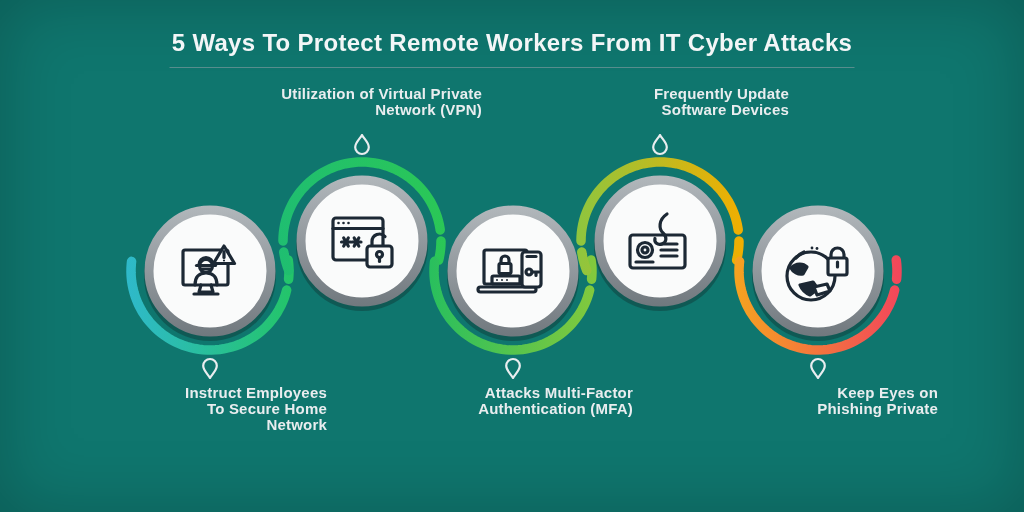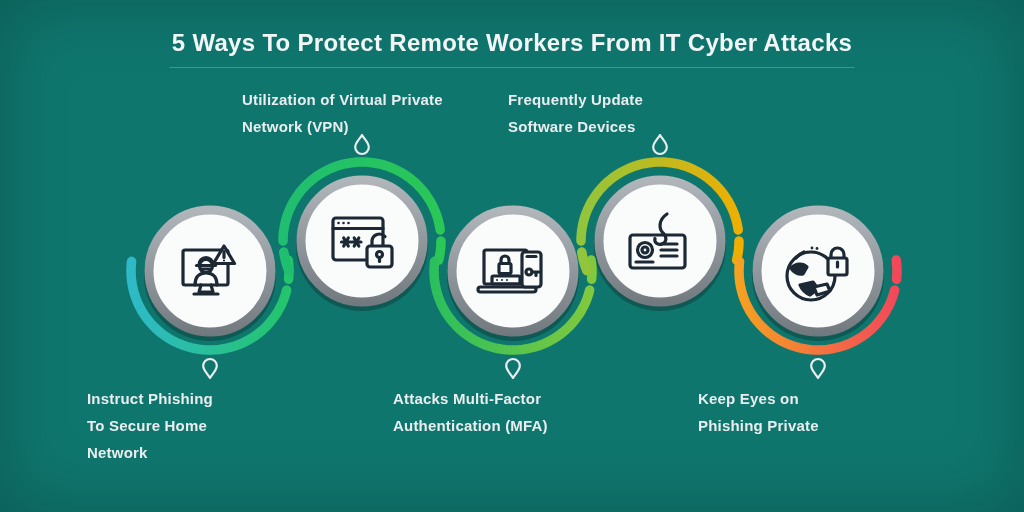--- a/index.html
+++ b/index.html
@@ -28,24 +28,24 @@
     transform: translateX(-50%);
     width: 685px;
     height: 1px;
     opacity: 0.55;
   }
   .ring-svg { position: absolute; }
   .pin-svg  { position: absolute; }
   .step-label {
     position: absolute;
     width: 240px;
-    text-align: left;
+    text-align: right;
     font-size: 15px;
     font-weight: bold;
-    line-height: 27px;
+    line-height: 16px;
     white-space: pre-line;
     letter-spacing: 0.2px;
   }
 </style>
 </head>
 <body>
 
 <div class="canvas" id="canvas" style="background: #0f766e;">
   <div class="title" style="color: rgb(243, 246, 247);">5 Ways To Protect Remote Workers From IT Cyber Attacks</div>
   <div class="divider" style="background: rgb(147, 160, 167);"></div>
@@ -76,21 +76,21 @@
       <path d="M-13.5,-5.5 h19"></path>
       <path d="M-9,-2 h10"></path>
       <path d="M14,-25 L24.5,-7.5 L3.5,-7.5 Z" fill="#FAFBFB"></path>
       <path d="M14,-19.5 v6"></path>
       <circle cx="14" cy="-10.5" r="1.1" fill="#1C2834" stroke="none"></circle>
         </g>
       </svg>
     <svg class="pin-svg" width="26" height="22" viewBox="-13 -11 26 22" style="left: 197px; top: 357px;">
         <path d="M0,10 C-1.2,7.2 -6.8,2.6 -6.8,-2.2 A6.8,6.8 0 1 1 6.8,-2.2 C6.8,2.6 1.2,7.2 0,10 Z" fill="none" stroke="#E9EDEF" stroke-width="2.2" stroke-linejoin="round"></path>
       </svg>
-    <div class="step-label" style="color: rgb(233, 237, 239); left: 87px; top: 385px;">Instruct Phishing
+    <div class="step-label" style="color: rgb(233, 237, 239); left: 87px; top: 385px;">Instruct Employees
 To Secure Home
 Network</div>
   </div>
   <div>
     <svg class="ring-svg" width="240" height="240" viewBox="-120 -120 240 240" style="left: 242px; top: 121px;">
       <defs>
         <linearGradient id="arcGrad1" gradientUnits="userSpaceOnUse" x1="-85" y1="0" x2="85" y2="0">
           <stop offset="0" stop-color="#1FBE71"></stop>
           <stop offset="1" stop-color="#2BC756"></stop>
         </linearGradient>
@@ -183,21 +183,21 @@
       <path d="M7,-27 C-2,-21 -1,-12 3,-8 C7,-4 7,1 2,3 C-2.5,4.6 -6,1.5 -5,-2.5"></path>
       <circle cx="-15" cy="9" r="7.5"></circle>
       <circle cx="-15" cy="9" r="3"></circle>
       <path d="M1,3 h16 M1,9 h16 M1,15 h16"></path>
       <path d="M-24,21 h17"></path>
         </g>
       </svg>
     <svg class="pin-svg" width="26" height="22" viewBox="-13 -11 26 22" style="left: 647px; top: 134px;">
         <path d="M0,10 C-1.2,7.2 -6.8,2.6 -6.8,-2.2 A6.8,6.8 0 1 1 6.8,-2.2 C6.8,2.6 1.2,7.2 0,10 Z" fill="none" stroke="#E9EDEF" stroke-width="2.2" stroke-linejoin="round" transform="scale(1,-1)"></path>
       </svg>
-    <div class="step-label" style="color: rgb(233, 237, 239); left: 508px; top: 86px;">Frequently Update
+    <div class="step-label" style="color: rgb(233, 237, 239); left: 549px; top: 86px;">Frequently Update
 Software Devices</div>
   </div>
   <div>
     <svg class="ring-svg" width="240" height="240" viewBox="-120 -120 240 240" style="left: 698px; top: 151px;">
       <defs>
         <linearGradient id="arcGrad4" gradientUnits="userSpaceOnUse" x1="-85" y1="0" x2="85" y2="0">
           <stop offset="0" stop-color="#F5A41F"></stop>
           <stop offset="1" stop-color="#F2455C"></stop>
         </linearGradient>
         <linearGradient id="ringGrad4" gradientUnits="userSpaceOnUse" x1="0" y1="-70" x2="0" y2="70">

